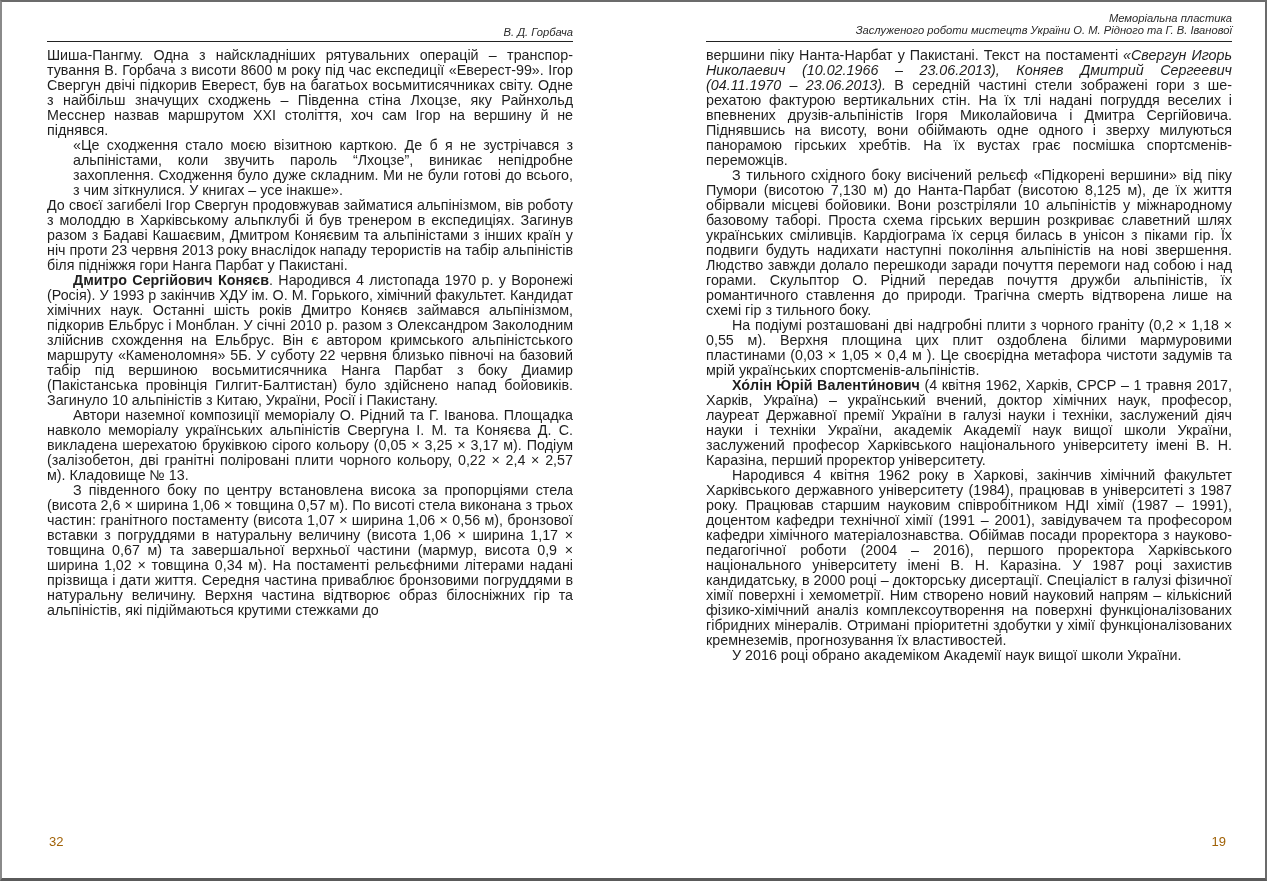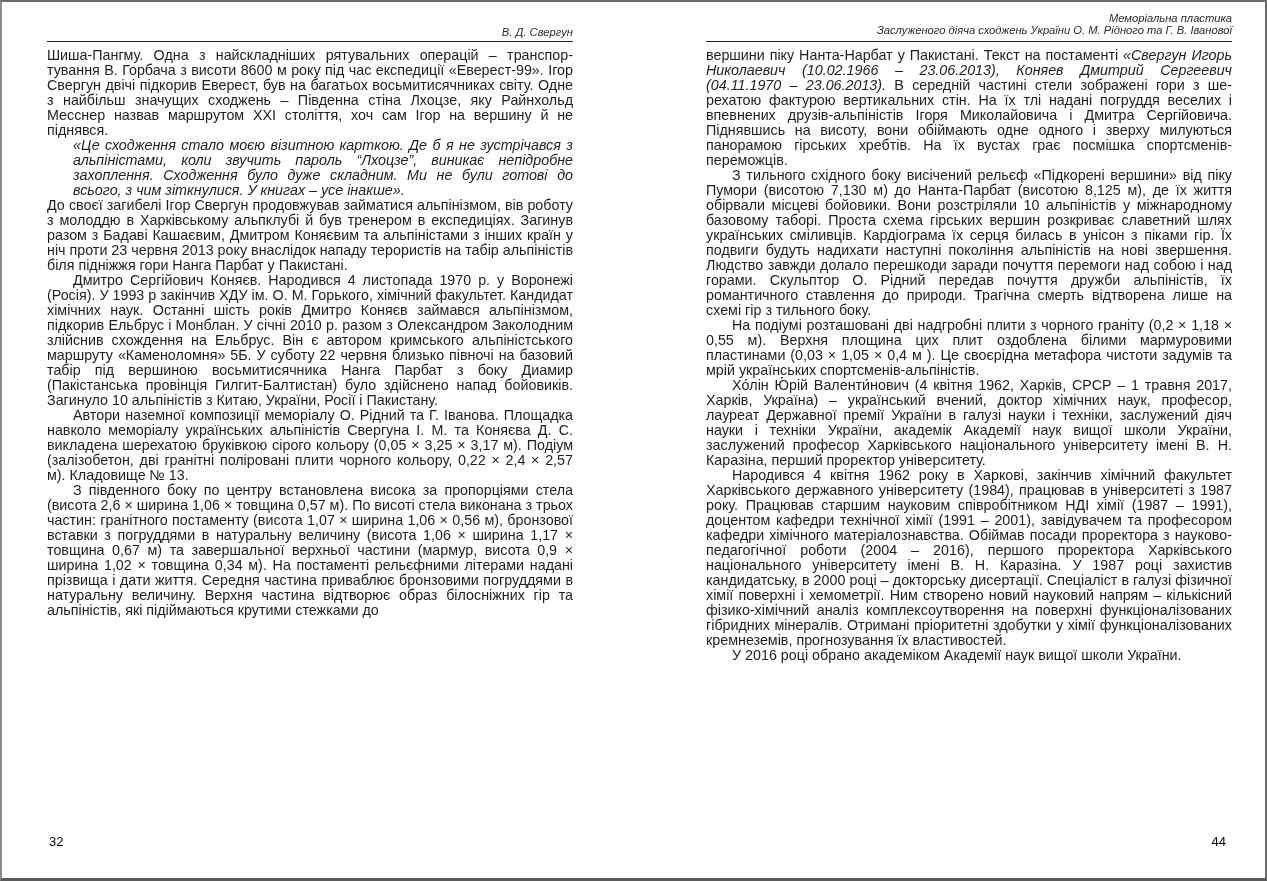--- a/index.html
+++ b/index.html
@@ -29,63 +29,63 @@
   .page.right .running-head { top: 10px; height: 29px; text-align: right; }
   .running-head .line { display: block; white-space: nowrap; text-align: right; }
 
   .body {
     position: absolute; left: 0; right: 0; top: 46px;
     font-size: 14.3px; line-height: 15px;
     text-align: justify; hyphens: manual;
   }
   .body p { margin: 0; }
   .body p.indent { text-indent: 26px; }
-  .body p.quote { padding-left: 26px; font-style: italic; }
-  .body b { font-weight: normal; }
+  .body p.quote { padding-left: 26px; }
+  .body b { font-weight: bold; }
   .body i { font-style: italic; }
 
   .folio {
-    position: absolute; top: 832px; font-size: 13px; color: #000000;
+    position: absolute; top: 832px; font-size: 13px; color: #a16207;
   }
   .page.left .folio { left: 2px; }
   .page.right .folio { right: 6px; }
 </style>
 </head>
 <body>
 
 <div class="spread">
 
   <div class="page left">
     <div class="running-head">
-      <span class="line">В. Д. Свергун</span>
+      <span class="line">В. Д. Горбача</span>
     </div>
 
     <div class="body">
       <p>Шиша-Пангму. Одна з найскладніших рятувальних операцій – транспор­тування В. Горбача з висоти 8600 м року під час експедиції «Еверест-99». Ігор Свергун двічі підкорив Еверест, був на багатьох восьмитисячниках світу. Одне з найбільш значущих сходжень – Південна стіна Лхоцзе, яку Райнхольд Месснер назвав маршрутом XXI століття, хоч сам Ігор на вер­шину й не піднявся.</p>
       <p class="quote">«Це сходження стало моєю візитною карткою. Де б я не зустрічав­ся з альпіністами, коли звучить пароль “Лхоцзе”, виникає непідробне захоплення. Сходження було дуже складним. Ми не були готові до всього, з чим зіткнулися. У книгах – усе інакше».</p>
       <p>До своєї загибелі Ігор Свергун продовжував займатися альпінізмом, вів роботу з молоддю в Харківському альпклубі й був тренером в експедиціях. Загинув разом з Бадаві Кашаєвим, Дмитром Коняєвим та альпіністами з інших країн у ніч проти 23 червня 2013 року внаслідок нападу терористів на табір альпіністів біля підніжжя гори Нанга Парбат у Пакистані.</p>
       <p class="indent"><b>Дмитро Сергійович Коняєв</b><span>. Народився 4 листопада 1970 р. у Воро­нежі (Росія). У 1993 р закінчив ХДУ ім. О. М. Горького, хімічний факультет. Кандидат хімічних наук. Останні шість років Дмитро Коняєв займався аль­пінізмом, підкорив Ельбрус і Монблан. У січні 2010 р. разом з Олександром Заколодним злійснив схождення на Ельбрус. Він є автором  кримського аль­піністського маршруту «Каменоломня» 5Б. У суботу 22 червня близько півночі на базовий табір під вершиною восьмитисячника Нанга Парбат з боку Диамир (Пакістанська провінція Гилгит-Балтистан) було здійснено напад бойовиків. Загинуло 10 альпіністів з Китаю, України, Росії і Паки­стану.</span></p>
       <p class="indent">Автори наземної композиції меморіалу О. Рідний та Г. Іванова. Пло­щадка навколо меморіалу українських альпіністів Свергуна І. М. та Ко­няєва Д. С. викладена шерехатою бруківкою сірого кольору (0,05 × 3,25 × 3,17 м). Подіум (залізобетон, дві гранітні поліровані плити чорного кольо­ру, 0,22 × 2,4 × 2,57 м). Кладовище № 13.</p>
       <p class="indent">З південного боку по центру встановлена висока за пропорціями стела (висота 2,6 × ширина 1,06 × товщина 0,57 м). По висоті стела виконана з трьох частин: гранітного постаменту (висота 1,07 × ширина 1,06 × 0,56 м), бронзової вставки з погруддями в натуральну величину (висота 1,06 × ши­рина 1,17 × товщина 0,67 м) та завершальної верхньої частини (мармур, висота 0,9 × ширина 1,02 × товщина 0,34 м). На постаменті рельєфними літерами надані прізвища і дати життя. Середня частина приваблює брон­зовими погруддями в натуральну величину. Верхня частина відтворює об­раз білосніжних гір та альпіністів, які підіймаються крутими стежками до</p>
     </div>
 
     <div class="folio">32</div>
   </div>
 
   <div class="page right">
     <div class="running-head">
       <span class="line">Меморіальна пластика</span>
-      <span class="line">Заслуженого діяча сходжень України О. М. Рідного та Г. В. Іванової</span>
+      <span class="line">Заслуженого роботи мистецтв України О. М. Рідного та Г. В. Іванової</span>
     </div>
 
     <div class="body">
       <p><span>вершини піку Нанта-Нарбат у Пакистані. Текст на постаменті </span><i>«Свергун Игорь Николаевич (10.02.1966 – 23.06.2013), Коняев Дмитрий Сергеевич (04.11.1970 – 23.06.2013).</i><span> В середній частині стели зображені гори з ше­рехатою фактурою вертикальних стін. На їх тлі надані погруддя веселих і впевнених друзів-альпіністів Ігоря Миколайовича і Дмитра Сергійовича. Піднявшись на висоту, вони обіймають одне одного і зверху милуються панорамою гірських хребтів. На їх вустах грає посмішка спортсменів-переможців.</span></p>
       <p class="indent">З тильного східного боку висічений рельєф «Підкорені вершини» від піку Пумори (висотою 7,130 м) до Нанта-Парбат (висотою 8,125 м), де їх життя обірвали місцеві бойовики. Вони розстріляли 10 альпіністів у міжна­родному базовому таборі. Проста схема гірських вершин розкриває сла­ветний шлях українських сміливців. Кардіограма їх серця билась в унісон з піками гір. Їх подвиги будуть надихати наступні покоління альпіністів на нові звершення. Людство завжди долало перешкоди заради почуття пере­моги над собою і над горами. Скульптор О. Рідний передав почуття друж­би альпіністів, їх романтичного ставлення до природи. Трагічна смерть відтворена лише на схемі гір з тильного боку.</p>
       <p class="indent">На подіумі розташовані дві надгробні плити з чорного граніту (0,2 × 1,18 × 0,55 м). Верхня площина цих плит оздоблена білими мармуровими пластинами (0,03 × 1,05 × 0,4 м ). Це своєрідна метафора чистоти задумів та мрій українських спортсменів-альпіністів.</p>
       <p class="indent"><b>Хо́лін Ю́рій Валенти́нович</b><span> (4 квітня 1962, Харків, СРСР – 1 травня 2017, Харків, Україна) – український вчений, доктор хімічних наук, профе­сор, лауреат Державної премії України в галузі науки і техніки, заслужений діяч науки і техніки України, академік Академії наук вищої школи України, заслужений професор Харківського національного університету імені В. Н. Каразіна, перший проректор університету.</span></p>
       <p class="indent">Народився 4 квітня 1962 року в Харкові, закінчив хімічний факультет Харківського державного університету (1984), працював в університеті з 1987 року. Працював старшим науковим співробітником НДІ хімії (1987 – 1991), доцентом кафедри технічної хімії (1991 – 2001), завідувачем та професором кафедри хімічного матеріалознавства. Обіймав посади про­ректора з науково-педагогічної роботи (2004 – 2016), першого проректора Харківського національного університету імені В. Н. Каразіна. У 1987 році захистив кандидатську, в 2000 році – докторську дисертації. Спеціаліст в галузі фізичної хімії поверхні і хемометрії. Ним створено новий науко­вий напрям – кількісний фізико-хімічний аналіз комплексоутворення на поверхні функціоналізованих гібридних мінералів. Отримані пріоритетні здобутки у хімії функціоналізованих кремнеземів, прогнозування їх влас­тивостей.</p>
       <p class="indent">У 2016 році обрано академіком Академії наук вищої школи України.</p>
     </div>
 
-    <div class="folio">44</div>
+    <div class="folio">19</div>
   </div>
 
 </div>
 
 </body></html>

